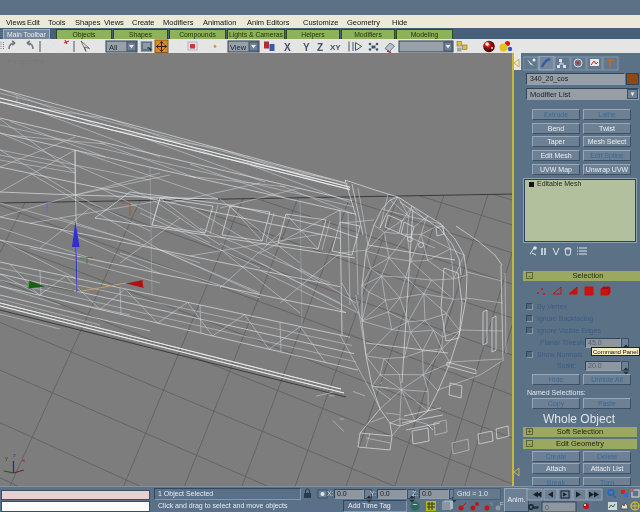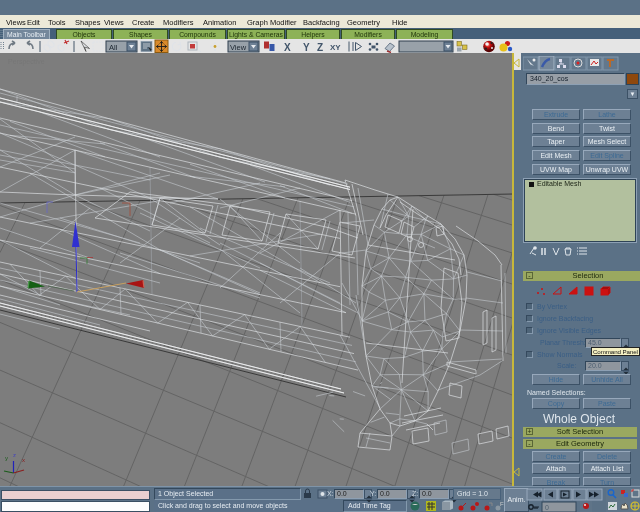--- a/index.html
+++ b/index.html
@@ -44,22 +44,22 @@
 <div id="app">
   <div id="menu" class="abs">
     <span style="left:6px">Views</span>
       <span style="left:27px">Edit</span>
       <span style="left:48px">Tools</span>
     <span style="left:75px">Shapes</span>
       <span style="left:104px">Views</span>
       <span style="left:132px">Create</span>
     <span style="left:163px">Modifiers</span>
       <span style="left:203px">Animation</span>
-      <span style="left:247px">Graph Modifier</span>
-    <span style="left:303px">Backfacing</span>
+      <span style="left:247px">Anim Editors</span>
+    <span style="left:303px">Customize</span>
       <span style="left:347px">Geometry</span>
       <span style="left:392px">Hide</span>
   </div>
   <div id="tabs" class="abs">
       <svg style="position:absolute;left:0;top:0" width="4" height="11">
         <path d="M1 2 v8 M3 2 v8" stroke="#7e8f9e" stroke-width="1" stroke-dasharray="1 1"></path>
       </svg>
     <div class="tab act" style="left:3px;width:47px">Main Toolbar</div>
     <div class="tab" style="left:56px;width:56px">Objects</div>
     <div class="tab" style="left:113px;width:55px">Shapes</div>
@@ -201,20 +201,21 @@
           <circle cx="55" cy="7" r="1.5" fill="#d22"></circle>
 <rect x="64" y="1" width="15" height="13" fill="#63788c" stroke="#8297ab" stroke-width="1"></rect>
 <rect x="67" y="3" width="9" height="7" fill="#e8e8e8"></rect>
           <path d="M68 9 L71 5 L73 8 L75 6" stroke="#c22" fill="none"></path>
 <rect x="80" y="1" width="15" height="13" fill="#63788c" stroke="#8297ab" stroke-width="1"></rect>
 <path d="M84 4 h7 M87 4 v7" stroke="#b86a2a" stroke-width="2" fill="none"></path>
 </g>
       </svg>
 <div class="fld" style="left:5px;top:20px;width:99px;height:12px;padding:1px 0 0 3px">340_20_cos</div>
 <div style="position:absolute;left:105px;top:20px;width:13px;height:12px;background:#8f480d;border:1px solid #2e4356"></div>
+<div class="fld" style="left:5px;top:35px;width:113px;height:12px;padding:1px 0 0 3px;font-size:7.5px">Modifier List</div>
 <div style="position:absolute;left:106px;top:36px;width:11px;height:10px;background:#6d8094;border:1px solid #3c5166;color:#e9eef3;font-size:6px;text-align:center;line-height:9px">▼</div>
 <div class="btn dis" style="left:11px;top:56px;width:48px;height:11px;line-height:10px">Extrude</div>
 <div class="btn dis" style="left:62px;top:56px;width:48px;height:11px;line-height:10px">Lathe</div>
 <div class="btn" style="left:11px;top:69.7px;width:48px;height:11px;line-height:10px">Bend</div>
 <div class="btn" style="left:62px;top:69.7px;width:48px;height:11px;line-height:10px">Twist</div>
 <div class="btn" style="left:11px;top:83.4px;width:48px;height:11px;line-height:10px">Taper</div>
 <div class="btn" style="left:62px;top:83.4px;width:48px;height:11px;line-height:10px">Mesh Select</div>
 <div class="btn" style="left:11px;top:97.10000000000001px;width:48px;height:11px;line-height:10px">Edit Mesh</div>
 <div class="btn dis" style="left:62px;top:97.10000000000001px;width:48px;height:11px;line-height:10px">Edit Spline</div>
 <div class="btn" style="left:11px;top:110.80000000000001px;width:48px;height:11px;line-height:10px">UVW Map</div>

